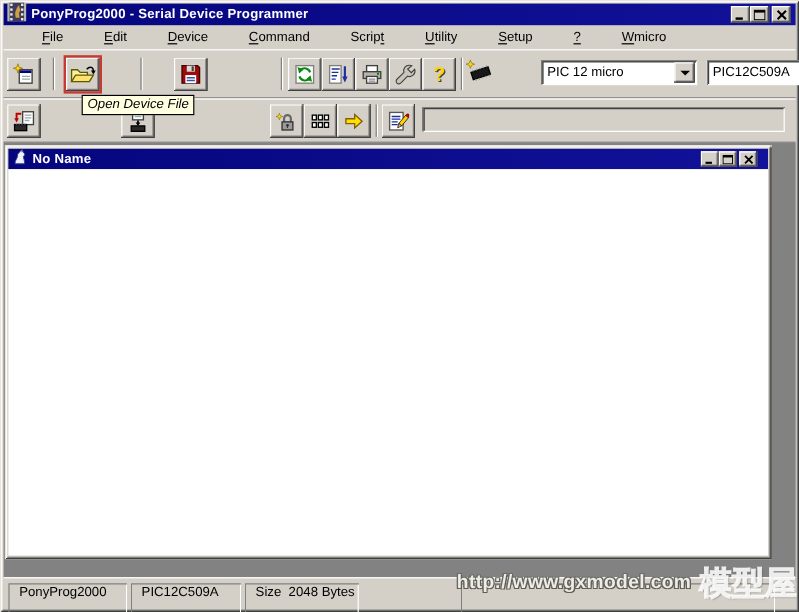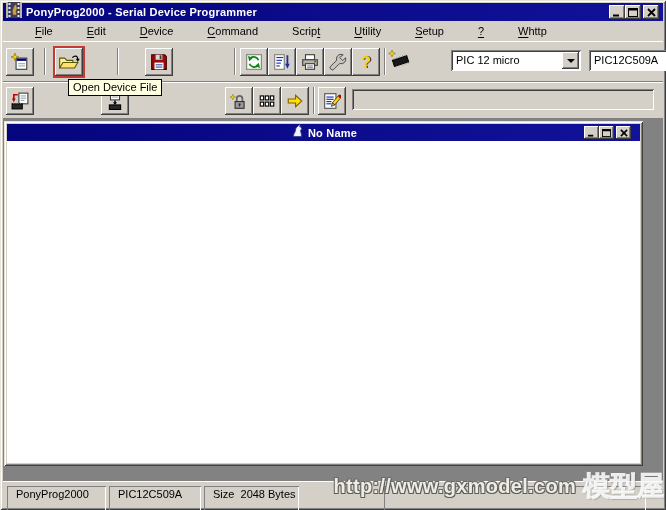--- a/index.html
+++ b/index.html
@@ -67,53 +67,53 @@
   }
   .combo-arrow{width:0;height:0;border:4px solid transparent;border-top:4px solid #000;margin-top:4px;}
   .progress-bar{
     position:absolute;left:349px;top:6px;width:302px;height:21px;background:var(--face);
     box-shadow: inset 1px 1px 0 #808080, inset -1px -1px 0 #fff, inset 2px 2px 0 #404040;
   }
   
   .tooltip{
     position:absolute;left:68px;top:79px;height:17px;z-index:60;
     background:var(--tooltip-bg);border:1px solid #000;color:#000;
-    font-size:11px;line-height:15px;padding:0 4px;white-space:nowrap;
+    font-size:11px;line-height:15px;padding:0 4px;white-space:nowrap;font-style:italic;
   }
   
   .mdi{position:absolute;left:3px;right:3px;top:119px;height:362px;background:var(--mdi);overflow:hidden;}
   .child{
     position:absolute;left:1px;top:2px;width:639px;height:345px;background:var(--face);
     box-shadow: inset 1px 1px 0 #e8e4dc, inset -1px -1px 0 #404040,
                 inset 2px 2px 0 #fff, inset -2px -2px 0 #808080;
     padding:3px;
   }
   .childbar{
     position:relative;height:17px;
     background:linear-gradient(90deg,var(--titlebar-dark),var(--titlebar-light));
-    display:flex;align-items:center;padding:0 2px;justify-content:center;
+    display:flex;align-items:center;padding:0 2px;
   }
   .childbar .title-text{font-size:11px;margin-left:3px;}
   .childbar .ctl{width:15px;height:13px;}
   .child-ctls{position:absolute;top:2px;right:9px;display:flex;}
   .childclient{position:absolute;left:3px;right:3px;top:20px;bottom:3px;background:#fff;}
   
   .statusbar{position:absolute;left:3px;right:3px;top:481px;height:26px;background:var(--face);border-top:1px solid #fff;}
   .panel{
     position:absolute;top:4px;height:32px;font-size:11px;line-height:17px;color:#000;
     padding-left:9px;white-space:pre;
     box-shadow: inset 1px 1px 0 #808080, inset -1px -1px 0 #fff;
   }
   
   .watermark{
     position:absolute;right:2px;bottom:6px;z-index:90;display:flex;align-items:center;gap:7px;
     pointer-events:none;
   }
   .wm-url{
-    font-size:20px;font-weight:bold;color:#efece4;letter-spacing:.3px;
+    font-size:16px;font-weight:bold;color:#efece4;letter-spacing:.3px;
     text-shadow:1px 1px 0 #5c5c58,-1px -1px 0 #6a6a66,1px -1px 0 #6a6a66,-1px 1px 0 #5c5c58;
   }
   .wm-cjk{
     font-size:27px;font-weight:bold;color:rgba(255,255,255,.14);
     -webkit-text-stroke:1px rgba(255,255,255,.85);
     text-shadow:1px 1px 1px rgba(90,90,90,.5);
   }
 </style>
 </head>
 <body>
@@ -159,21 +159,21 @@
 
   <div class="menubar">
     <span class="menu-item"><span></span><span class="key">F</span><span>ile</span></span>
     <span class="menu-item"><span></span><span class="key">E</span><span>dit</span></span>
     <span class="menu-item"><span></span><span class="key">D</span><span>evice</span></span>
     <span class="menu-item"><span></span><span class="key">C</span><span>ommand</span></span>
     <span class="menu-item"><span>Scrip</span><span class="key">t</span><span></span></span>
     <span class="menu-item"><span></span><span class="key">U</span><span>tility</span></span>
     <span class="menu-item"><span></span><span class="key">S</span><span>etup</span></span>
     <span class="menu-item"><span></span><span class="key">?</span><span></span></span>
-    <span class="menu-item"><span></span><span class="key">W</span><span>http</span></span>
+    <span class="menu-item"><span></span><span class="key">W</span><span>micro</span></span>
   </div>
 
   <div class="tb tb1">
     <button class="btn" style="left:3px">
       <svg width="18" height="18" viewBox="0 0 16 16">
         <rect x="4.5" y="4.5" width="9.5" height="10" fill="#fff" stroke="#404040"></rect>
         <rect x="5" y="5" width="8.5" height="2" fill="#000080"></rect>
         <line x1="6.5" y1="9.5" x2="12.5" y2="9.5" stroke="#9aa"></line>
           <line x1="6.5" y1="11.5" x2="12.5" y2="11.5" stroke="#9aa"></line>
         <path d="M3.5 0 L4.3 2.7 L7 3.5 L4.3 4.3 L3.5 7 L2.7 4.3 L0 3.5 L2.7 2.7 Z" fill="#ffe000" stroke="#806000" stroke-width="0.5"></path>

